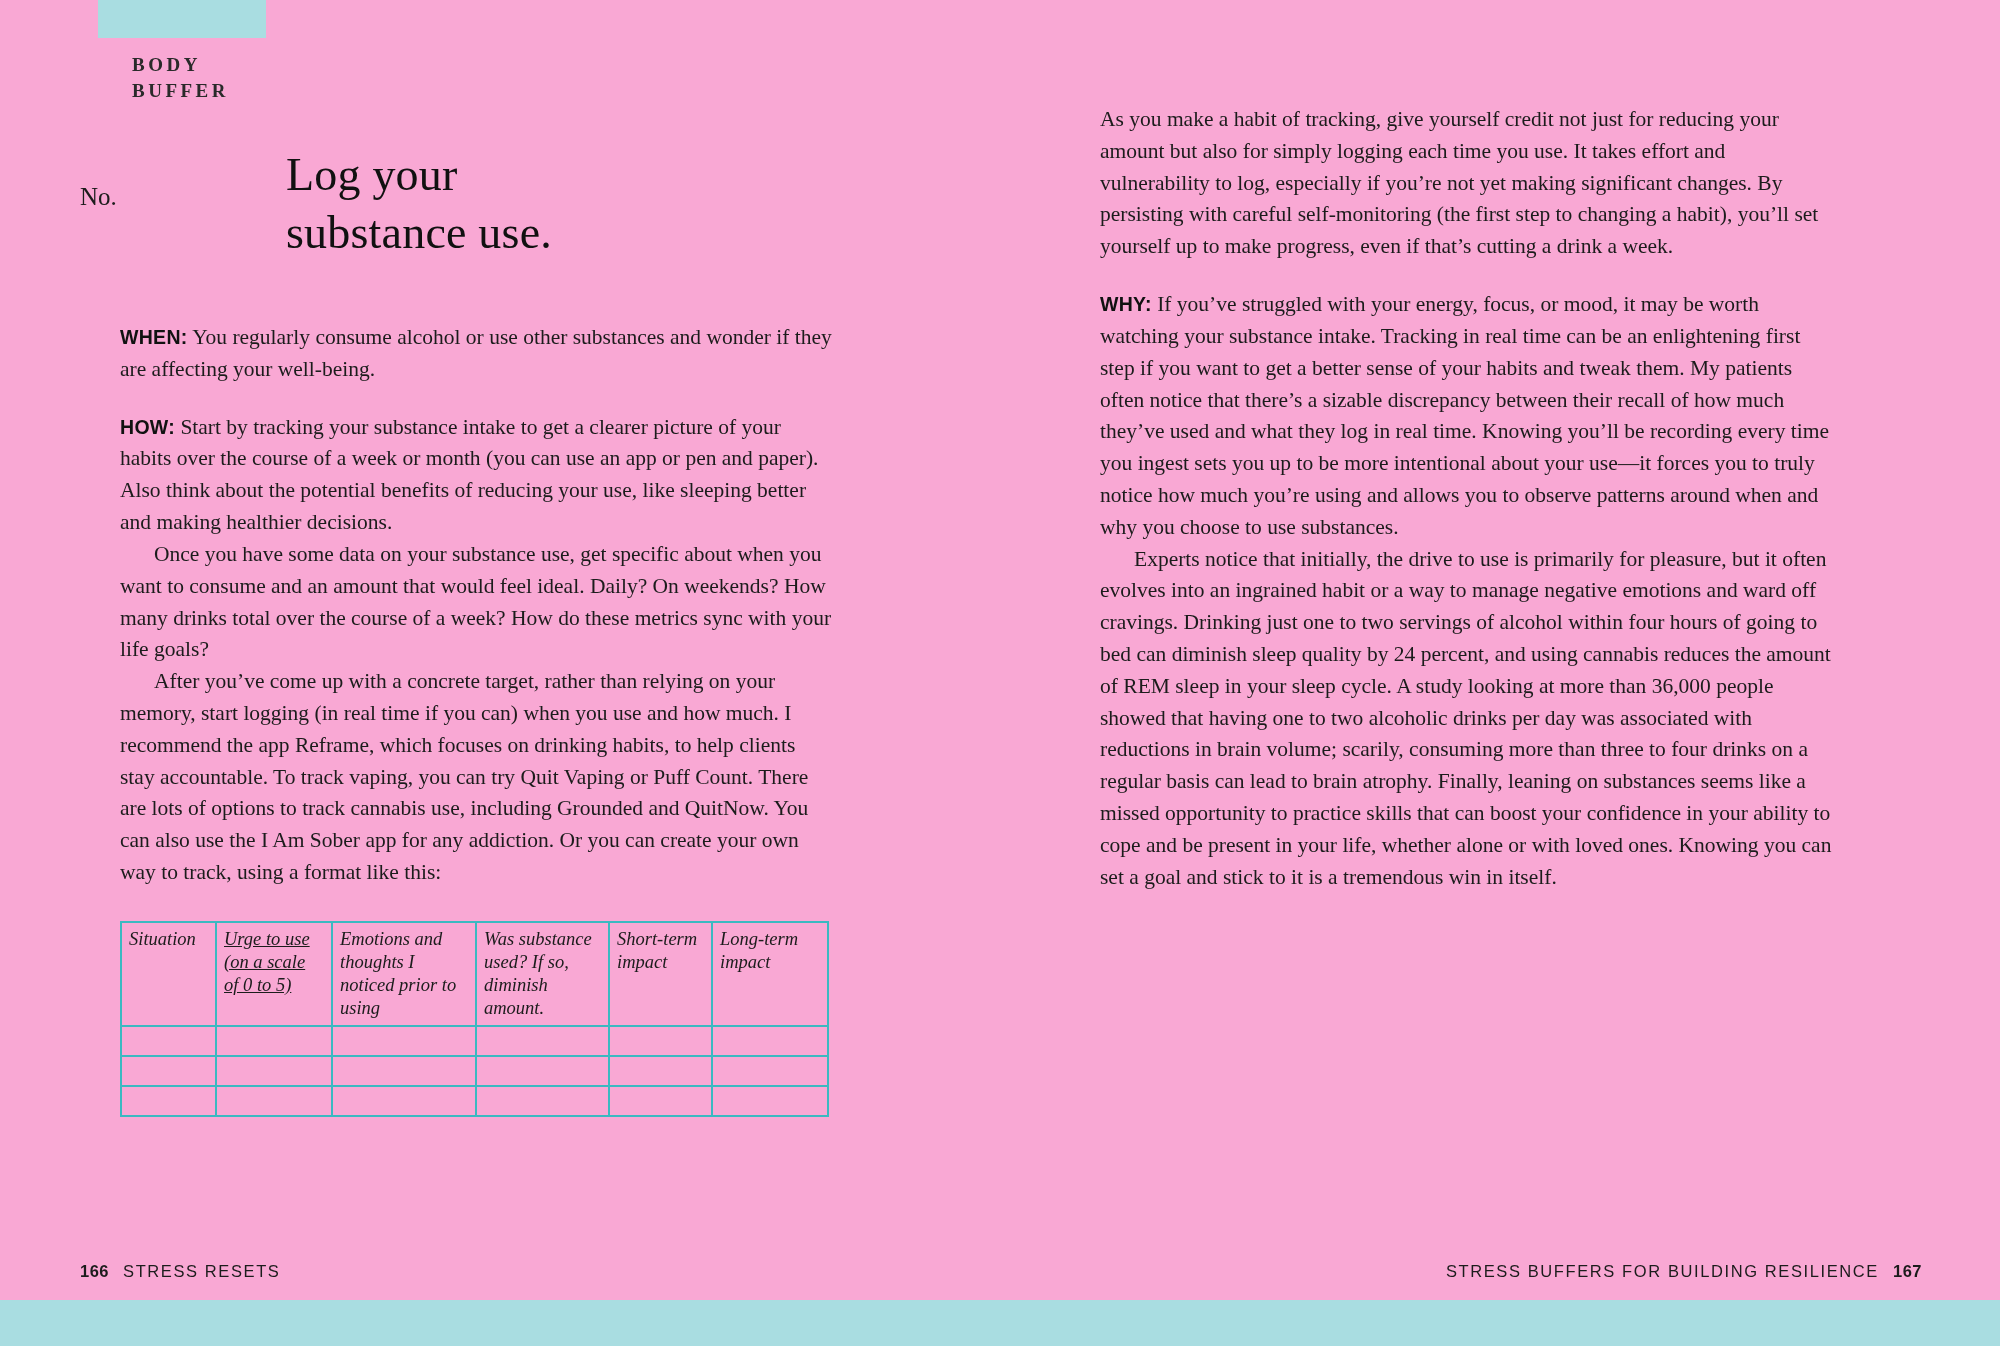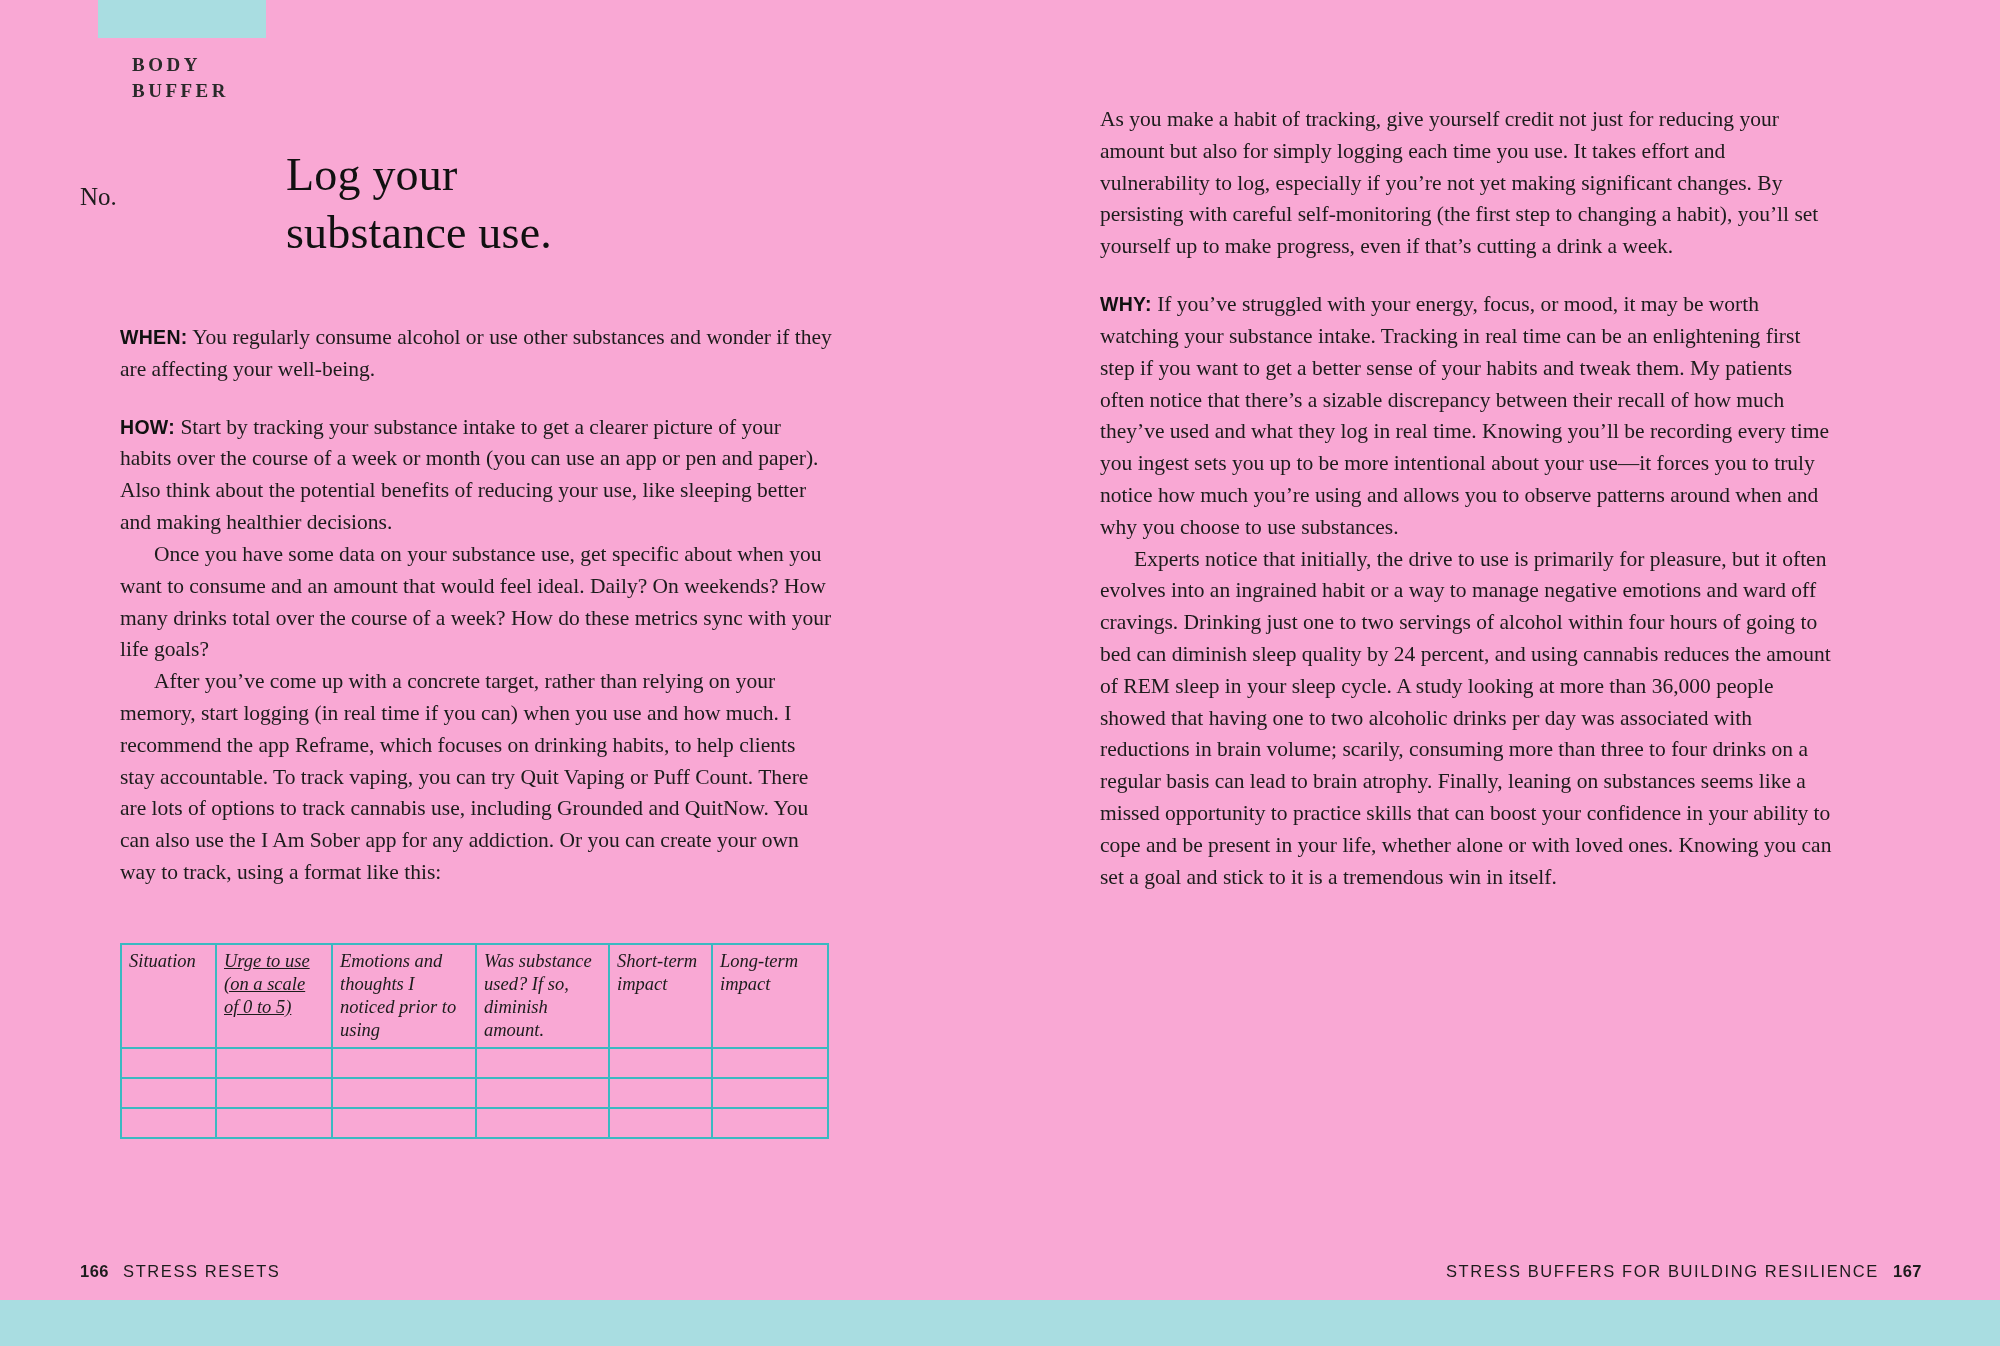--- a/index.html
+++ b/index.html
@@ -54,21 +54,21 @@
   .indent { text-indent: 34px; }
 
   .lead {
     font-family: "Liberation Sans", sans-serif;
     font-weight: bold; font-size: 19.5px; letter-spacing: 0.3px;
     color: #111;
   }
 
   
   .log-table {
-    margin-top: 54px;
+    margin-top: 32px;
     border-collapse: collapse;
     width: 675px;
     table-layout: fixed;
   }
   .log-table th, .log-table td {
     border: 2px solid #3ab9c1;
     vertical-align: top;
     text-align: left;
     padding: 5px 7px;
   }

